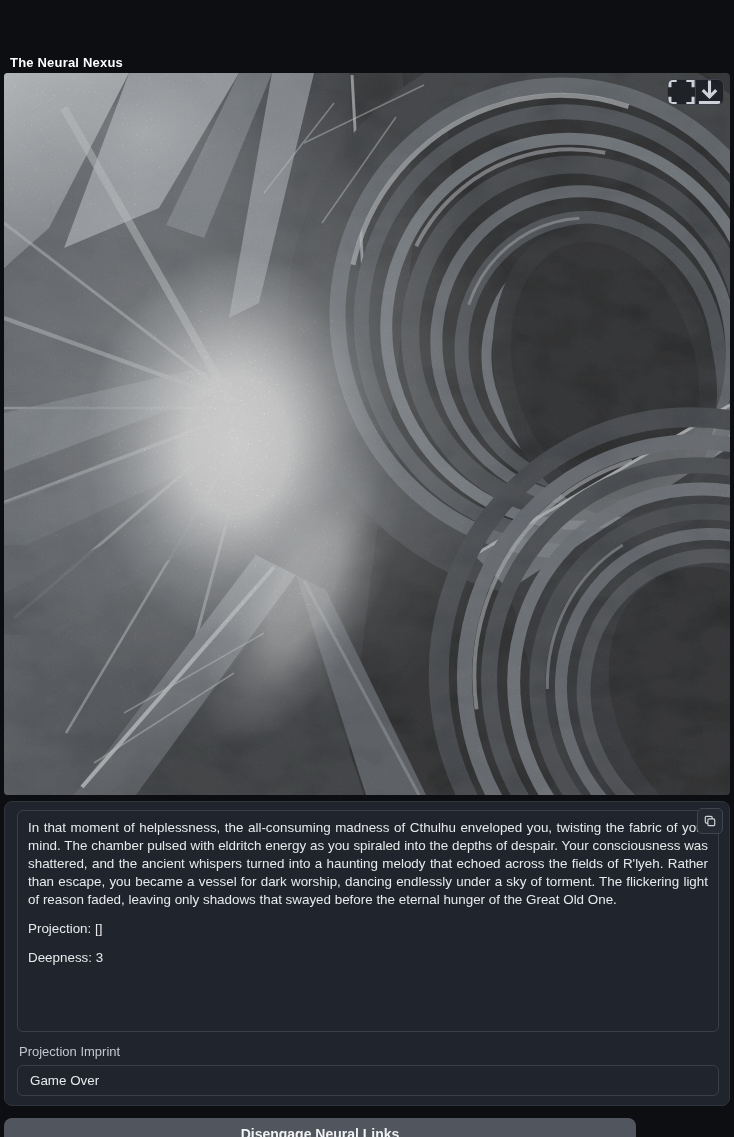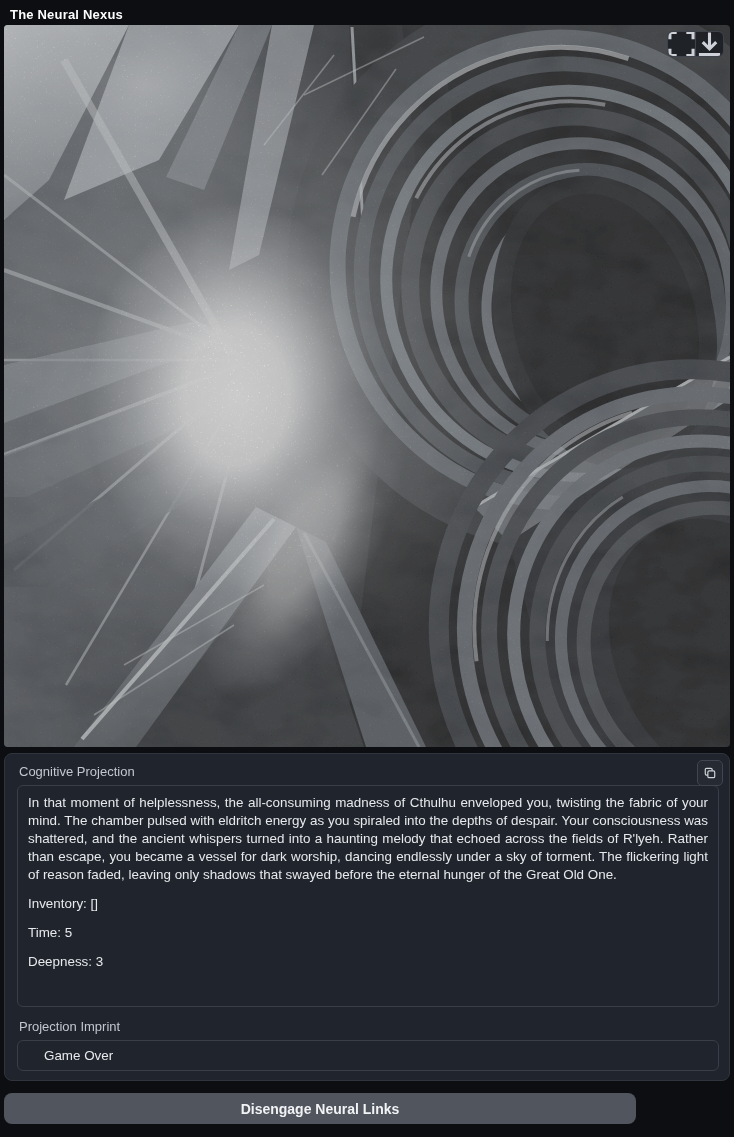--- a/index.html
+++ b/index.html
@@ -3,41 +3,41 @@
 <meta charset="utf-8">
 <style>
   :root{
     --page-bg:#0c0e12; --panel-bg:#20242c; --border:#3a3e48; --label:#c2c7d0;
     --text:#e7e9ec; --button-bg:#51555e; --button-text:#f2f3f5;
   }
   *{box-sizing:border-box;}
   html,body{margin:0;padding:0;background:#000;}
   body{font-family:"Liberation Sans","DejaVu Sans",sans-serif;}
   .app{width:734px;height:1137px;background:var(--page-bg);overflow:hidden;position:relative;}
-  .app-header{padding:5px 22px 0 10px;height:25px;}
+  .app-header{padding:5px 22px 0 10px;height:25px;margin-top:48px;}
   .app-title{color:#fdfdfd;font-size:13px;font-weight:600;letter-spacing:.2px;}
   .image-block{margin:0 4px;width:726px;height:722px;border-radius:4px;overflow:hidden;position:relative;background:#0a0b0d;}
   .image-block svg{display:block;width:726px;height:722px;}
   .img-toolbar{position:absolute;top:6px;right:6px;display:flex;align-items:stretch;
     background:rgba(26,29,34,.88);border:1px solid #3e424b;border-radius:6px;height:26px;overflow:hidden;}
   .img-toolbar button{all:unset;width:27px;display:flex;align-items:center;justify-content:center;cursor:pointer;}
   .img-toolbar .tb-divider{width:1px;background:#3e424b;}
   .panel{margin:6px 4px 0 4px;width:726px;background:var(--panel-bg);border:1px solid #30343d;
     border-radius:8px;padding:8px 12px 9px 12px;position:relative;}
   .block-label{display:block;color:var(--label);font-size:13px;font-weight:400;}
   .proj-label{margin:2px 0 6px 2px;}
   .copy-btn{all:unset;position:absolute;top:6px;right:6px;width:24px;height:24px;border:1px solid #41454f;
     border-radius:5px;background:#262a32;display:flex;align-items:center;justify-content:center;cursor:pointer;}
   .textarea{width:702px;height:222px;border:1px solid var(--border);border-radius:6px;background:var(--panel-bg);
     padding:8px 10px;color:var(--text);font-size:13.4px;line-height:18px;overflow:hidden;}
   .textarea p{margin:0;text-align:justify;}
   .textarea .stat{margin-top:11px;text-align:left;}
   .imprint-label{margin:12px 0 6px 2px;}
   .textbox{width:702px;height:31px;border:1px solid var(--border);border-radius:6px;background:var(--panel-bg);
-    display:flex;align-items:center;padding:0 26px;color:var(--text);font-size:13.4px;}
+    display:flex;align-items:center;padding:0 12px;color:var(--text);font-size:13.4px;}
   .action-btn{all:unset;display:flex;align-items:center;justify-content:center;margin:12px 4px 2px 4px;
     width:632px;height:31px;background:var(--button-bg);border-radius:8px;color:var(--button-text);
     font-family:inherit;font-size:14px;font-weight:600;cursor:pointer;text-align:right;}
   .icon{color:#ced2d8;}
 </style>
 </head>
 <body>
 
 <div class="app">
 
@@ -181,32 +181,30 @@
       <div class="tb-divider"></div>
       <button title="">
         <svg class="icon" width="13" height="13" viewBox="0 0 14 14" fill="none" stroke="currentColor" stroke-width="1.6">
           <path d="M7 1 V9 M3.5 6 L7 9.5 L10.5 6 M1.5 12.5 H12.5"></path>
         </svg>
       </button>
     </div>
   </div>
 
   <section class="panel">
-    <span class="block-label proj-label">Cognitive Projection</span>
     <button class="copy-btn">
       <svg class="icon" width="12" height="12" viewBox="0 0 14 14" fill="none" stroke="currentColor" stroke-width="1.4">
         <rect x="4.5" y="4.5" width="8" height="8" rx="1.5"></rect>
         <path d="M9.5 4.5 V3 A1.5 1.5 0 0 0 8 1.5 H3 A1.5 1.5 0 0 0 1.5 3 V8 A1.5 1.5 0 0 0 3 9.5 H4.5"></path>
       </svg>
     </button>
 
     <div class="textarea">
       <p>In that moment of helplessness, the all-consuming madness of Cthulhu enveloped you, twisting the fabric of your mind. The chamber pulsed with eldritch energy as you spiraled into the depths of despair. Your consciousness was shattered, and the ancient whispers turned into a haunting melody that echoed across the fields of R'lyeh. Rather than escape, you became a vessel for dark worship, dancing endlessly under a sky of torment. The flickering light of reason faded, leaving only shadows that swayed before the eternal hunger of the Great Old One.</p>
-      <p class="stat">Inventory: []</p>
-      <p class="stat">Time: 5</p>
+      <p class="stat">Projection: []</p>
       <p class="stat">Deepness: 3</p>
 
     </div>
 
     <span class="block-label imprint-label">Projection Imprint</span>
     <div class="textbox">
       <span>Game Over</span>
     </div>
   </section>
 

